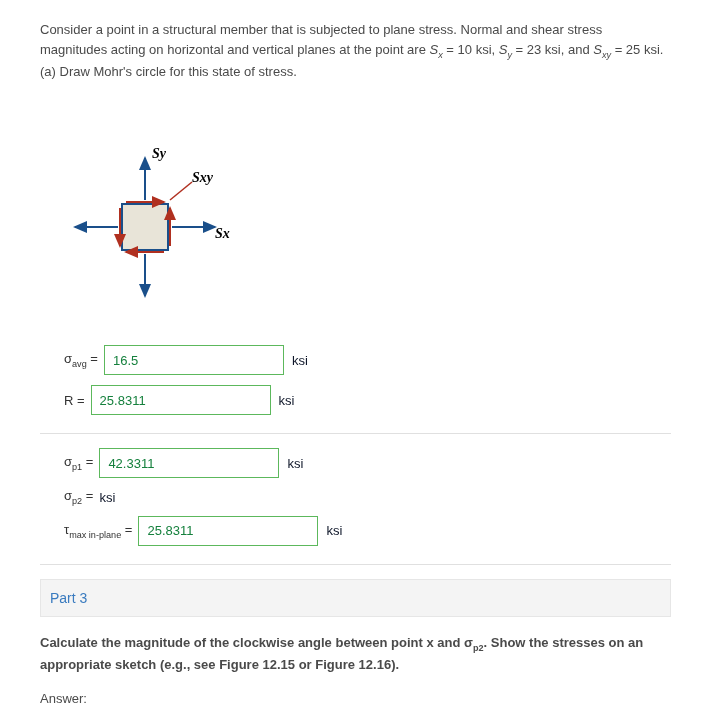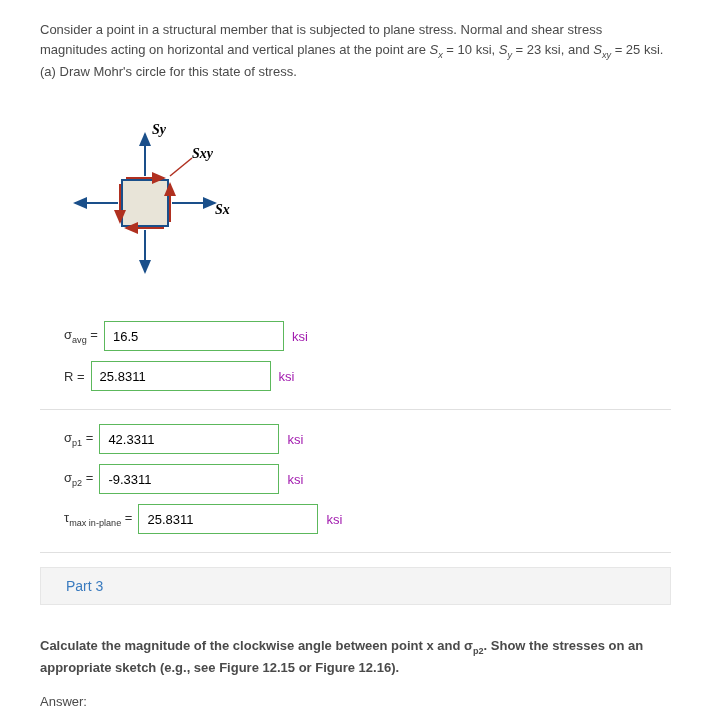--- a/index.html
+++ b/index.html
@@ -4,21 +4,21 @@
   <style>
     * { box-sizing: border-box; margin: 0; padding: 0; }
     body {
       font-family: Arial, Helvetica, sans-serif;
       font-size: 13px;
       color: #4a4a4a;
       background: #fff;
       padding: 20px 40px;
       width: 711px;
     }
-    .problem-statement { line-height: 1.5; }
+    .problem-statement { line-height: 1.5; margin-bottom: 24px; }
     .sub-variable { font-style: italic; }
     sub { font-size: 0.7em; }
     .diagram { margin-bottom: 28px; font-weight: bold; }
     .answer-section { margin-bottom: 18px; margin-left: 24px; }
     .answer-row {
       display: flex;
       align-items: center;
       margin-bottom: 10px;
     }
     .answer-label {
@@ -26,32 +26,32 @@
       color: #333;
       margin-right: 6px;
       white-space: nowrap;
     }
     .answer-input {
       height: 30px;
       border: 1px solid #5cb85c;
       background: #fff;
       padding: 0 8px;
       font-size: 13px;
-      color: #000000;
+      color: #15803d;
       margin-right: 8px;
     }
     .w-mid { width: 180px; }
-    .unit { font-size: 13px; color: #a21caf; }
+    .unit { font-size: 13px; color: #0f172a; }
     hr.divider { border: none; border-top: 1px solid #e0e0e0; margin: 14px 0; }
     .part-box {
       background: #f4f4f4;
       border: 1px solid #e6e6e6;
-      padding: 10px 25px;
+      padding: 10px 9px;
       margin-top: 10px;
-      margin-bottom: 31px;
+      margin-bottom: 16px;
     }
     .part-title { color: #3a7bbf; font-size: 14px; }
     .part-instruction { font-size: 13px; line-height: 1.5; margin-bottom: 16px; font-weight: bold; }
     .answer-heading { font-size: 13px; margin-bottom: 14px; }
   </style>
 </head>
 <body>
 
 <div class="problem-statement">
   <span>Consider a point in a structural member that is subjected to plane stress. Normal and shear stress magnitudes acting on horizontal and vertical planes at the point are </span>
@@ -113,21 +113,20 @@
 <hr class="divider">
 
 <div class="answer-section">
   <div class="answer-row">
     <span class="answer-label"><span>σ</span><sub>p1</sub><span> = </span></span>
     <input class="answer-input w-mid" value="42.3311" style="">
     <span class="unit">ksi</span>
   </div>
   <div class="answer-row">
     <span class="answer-label"><span>σ</span><sub>p2</sub><span> = </span></span>
-    <input class="answer-input w-mid" value="-9.3311" style="">
     <span class="unit">ksi</span>
   </div>
   <div class="answer-row">
     <span class="answer-label"><span>τ</span><sub>max in-plane</sub><span> = </span></span>
     <input class="answer-input w-mid" value="25.8311" style="">
     <span class="unit">ksi</span>
   </div>
 </div>
 
 <hr class="divider">

